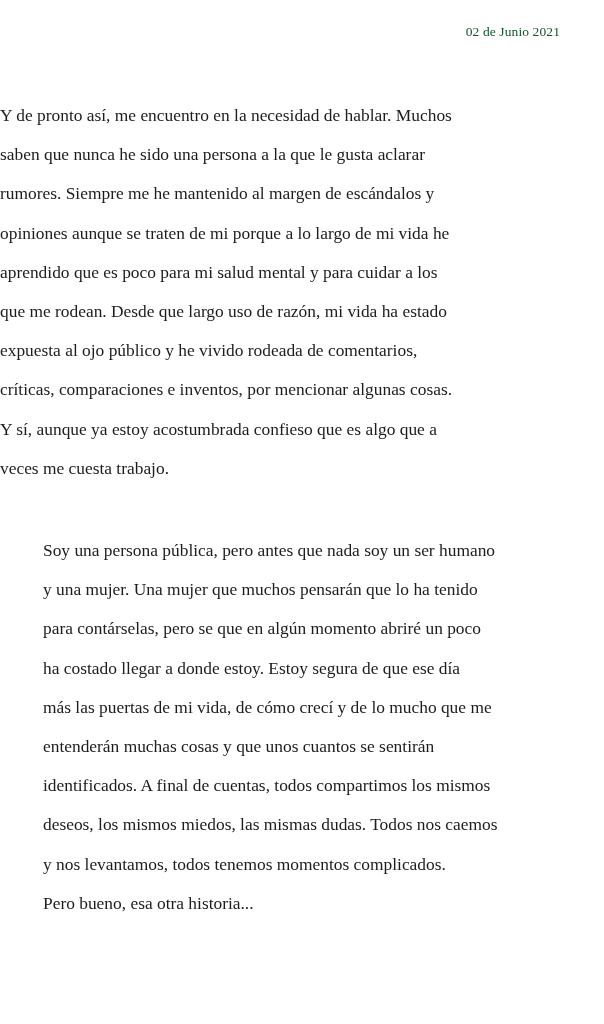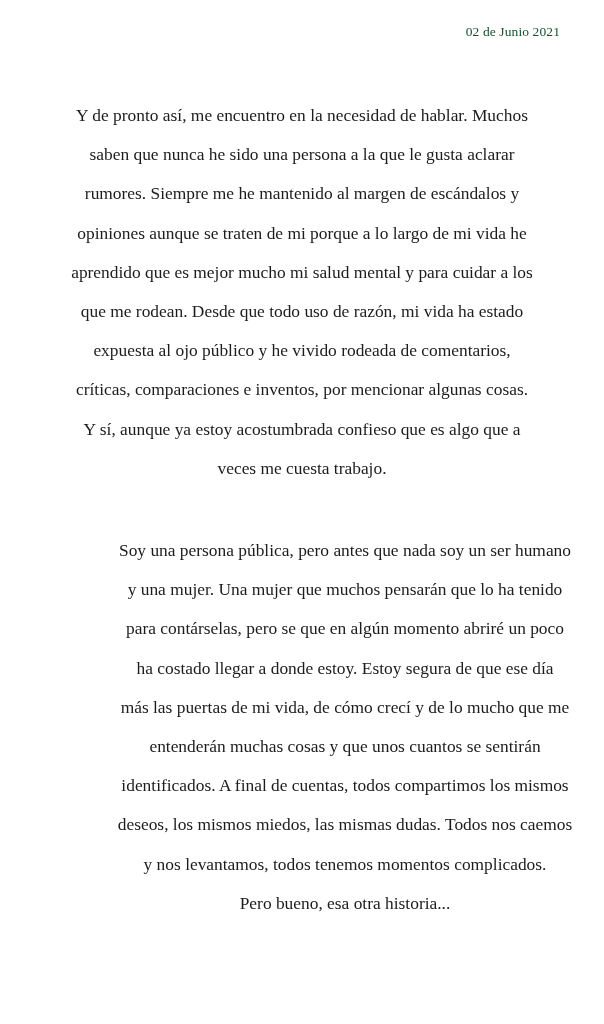--- a/index.html
+++ b/index.html
@@ -20,21 +20,20 @@
       top: 24px;
       right: 44px;
       font-size: 13.5px;
       letter-spacing: 0.1px;
       color: #14532d;
     }
     .paragraph {
       position: absolute;
       left: 0;
       width: 604px;
-      text-align: center;
     }
     .line {
       display: block;
       height: 39.2px;
       line-height: 39.2px;
       font-size: 17.4px;
       white-space: nowrap;
       color: #1c1c1c;
     }
     #p1 { top: 96px; }
@@ -44,22 +43,22 @@
 <body>
 
 <div>
   <div class="date">02 de Junio 2021</div>
 
   <div class="paragraph" id="p1">
     <span class="line">Y de pronto así, me encuentro en la necesidad de hablar. Muchos</span>
     <span class="line">saben que nunca he sido una persona a la que le gusta aclarar</span>
     <span class="line">rumores. Siempre me he mantenido al margen de escándalos y</span>
     <span class="line">opiniones aunque se traten de mi porque a lo largo de mi vida he</span>
-    <span class="line">aprendido que es mejor mucho mi salud mental y para cuidar a los</span>
-    <span class="line">que me rodean. Desde que todo uso de razón, mi vida ha estado</span>
+    <span class="line">aprendido que es poco para mi salud mental y para cuidar a los</span>
+    <span class="line">que me rodean. Desde que largo uso de razón, mi vida ha estado</span>
     <span class="line">expuesta al ojo público y he vivido rodeada de comentarios,</span>
     <span class="line">críticas, comparaciones e inventos, por mencionar algunas cosas.</span>
     <span class="line">Y sí, aunque ya estoy acostumbrada confieso que es algo que a</span>
     <span class="line">veces me cuesta trabajo.</span>
   </div>
 
   <div class="paragraph" id="p2">
     <span class="line">Soy una persona pública, pero antes que nada soy un ser humano</span>
     <span class="line">y una mujer. Una mujer que muchos pensarán que lo ha tenido</span>
     <span class="line">para contárselas, pero se que en algún momento abriré un poco</span>

